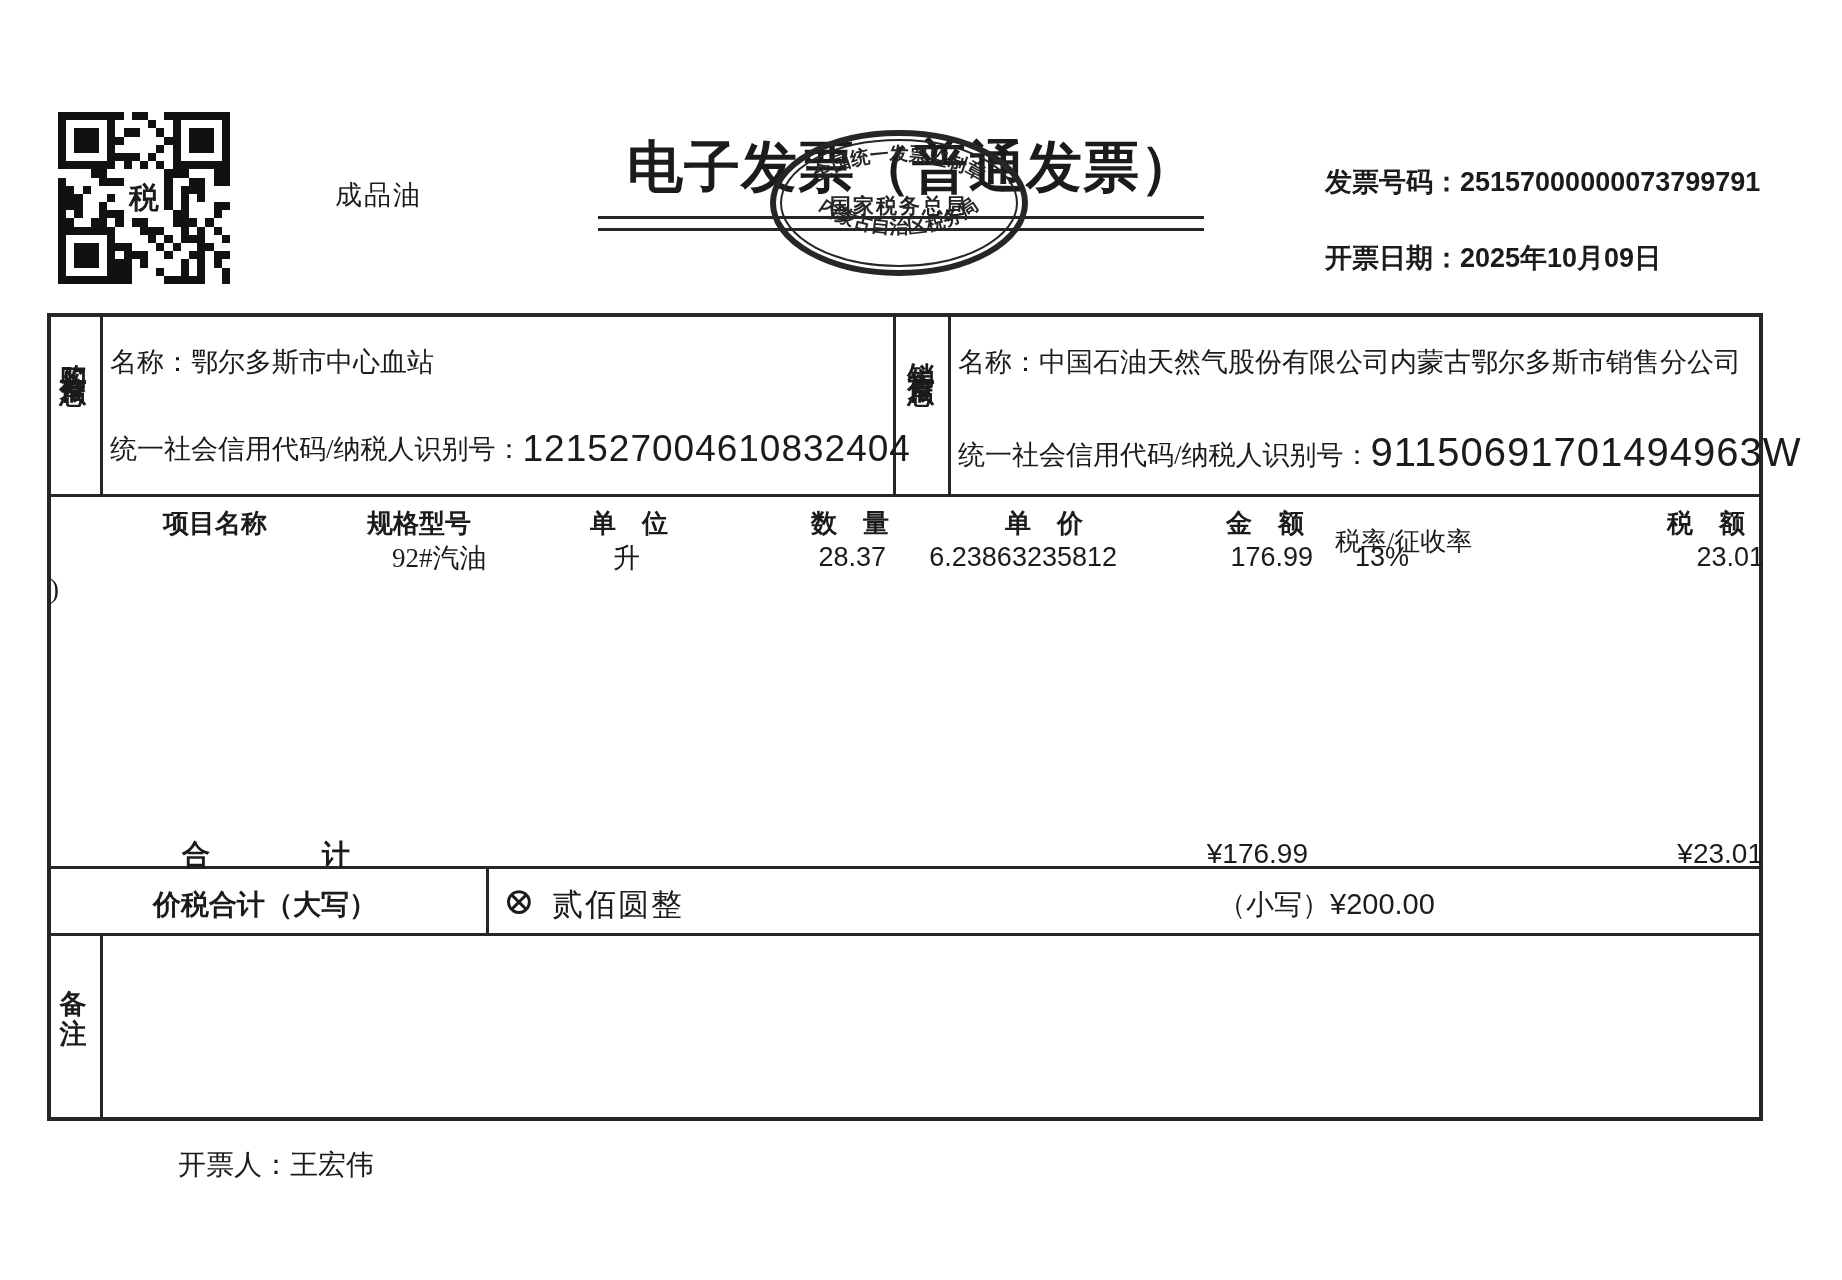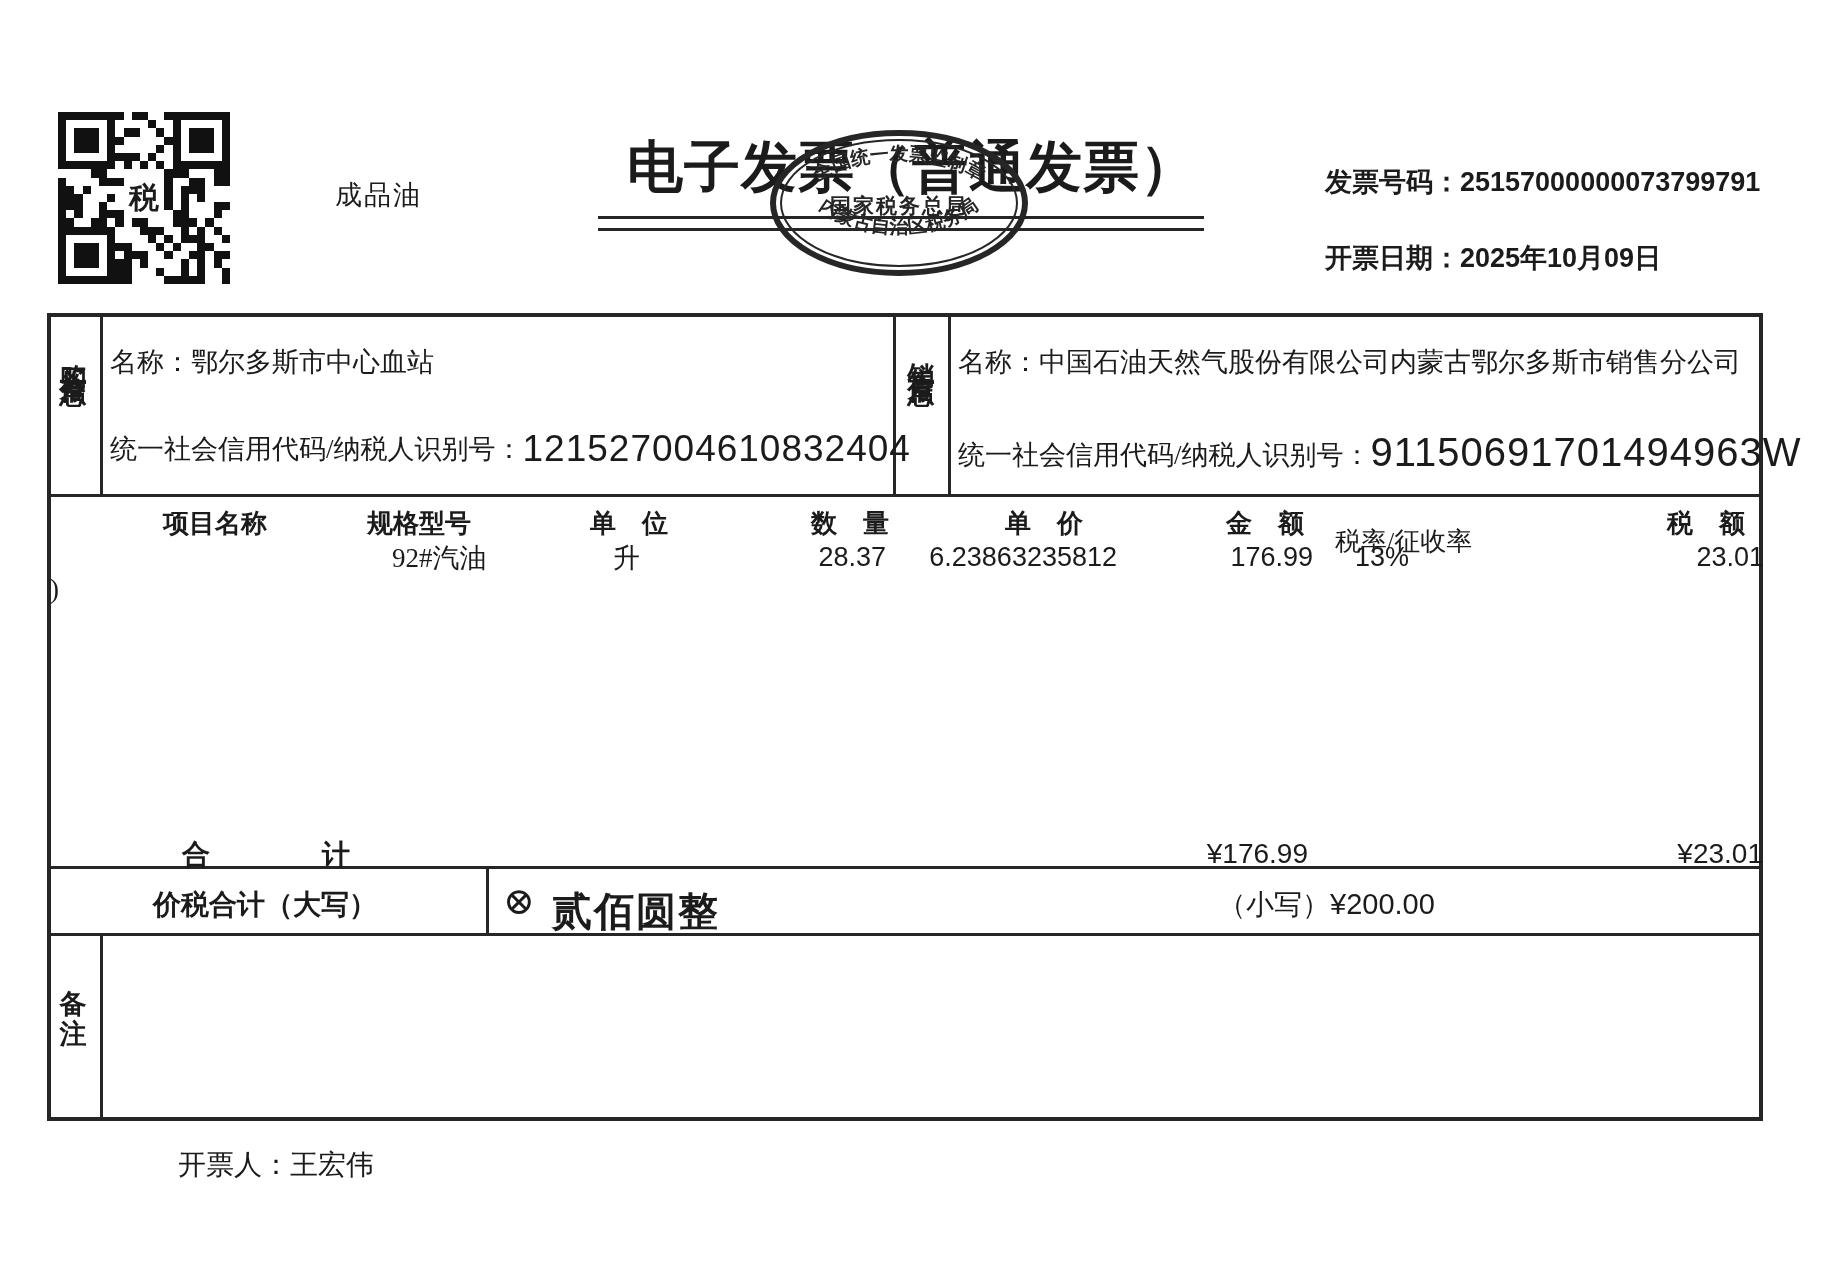--- a/index.html
+++ b/index.html
@@ -28,21 +28,21 @@
   .line{position:absolute;background:#262626;}
   
   .vlabel{position:absolute;writing-mode:vertical-rl;text-orientation:upright;
     font-size:27px;line-height:1;letter-spacing:4px;font-weight:bold;}
   
   .t26{font-size:26px;}
   .t27{font-size:27px;}
   .t28{font-size:28px;}
   .big-id{font-size:37px;letter-spacing:1px;}
   .big-id2{font-size:40px;letter-spacing:1px;}
-  .words{font-size:40px;font-weight:bold;letter-spacing:2px;}
+  .words{font-size:31px;font-weight:normal;letter-spacing:2px;}
   .cross{font-size:38px;font-weight:normal;line-height:1;}
 </style>
 </head>
 <body>
 
 <div class="page">
 
   <div class="qr">
     <svg id="qr-svg" viewBox="0 0 21 21" shape-rendering="crispEdges">
         <rect x="0" y="0" width="1" height="1" fill="#111"></rect>

